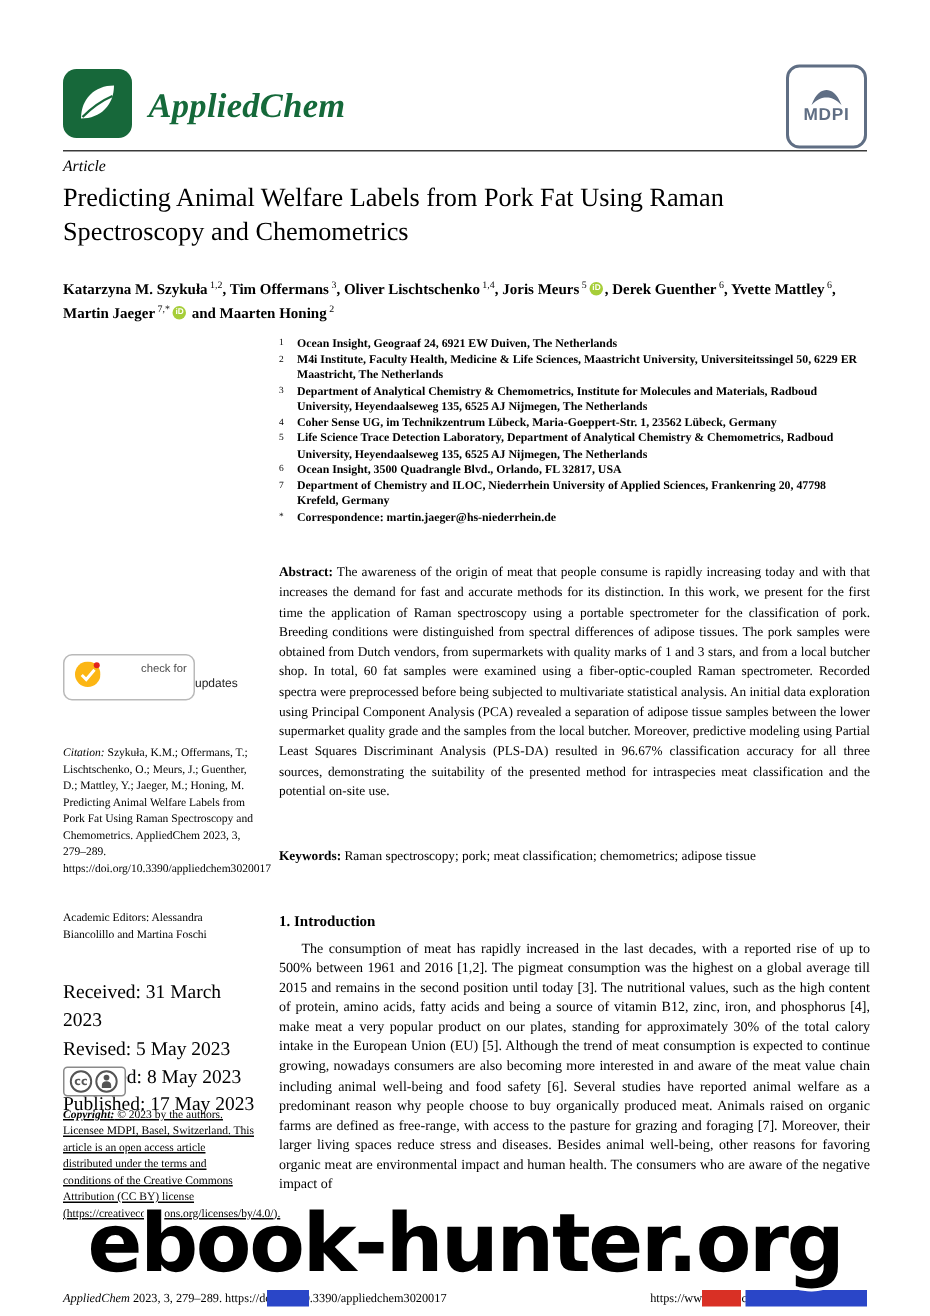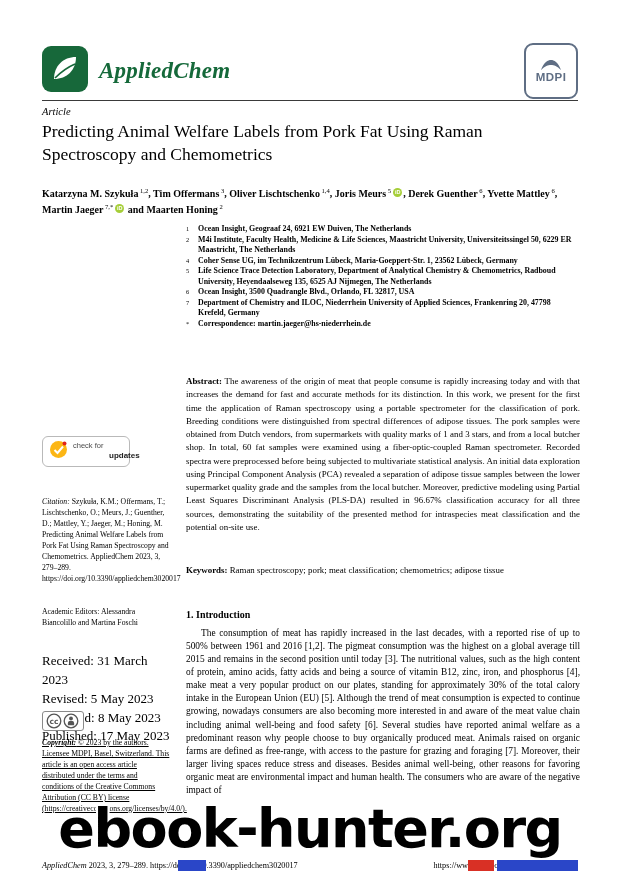--- a/index.html
+++ b/index.html
@@ -37,22 +37,22 @@
   .abstract{position:absolute;top:375px;left:186px;width:394px;
             font-size:8.9px;line-height:1.49;text-align:justify;}
   .keywords{position:absolute;top:564px;left:186px;width:394px;
             font-size:8.9px;line-height:1.45;text-align:justify;}
   .inline-label{font-weight:bold;}
 
   
   .badge{position:absolute;top:436px;left:42px;width:88px;height:31px;border:1px solid #b9b9b9;
          border-radius:6px;display:flex;align-items:center;padding:0 7px;gap:6px;
          box-sizing:border-box;background:#fff;cursor:pointer;}
-  .badge-text{font-family:"Liberation Sans",sans-serif;font-size:7.5px;line-height:1.15;color:#4a4a4a;}
-  .badge-text .b2{font-weight:bold;font-size:8px;color:#222;padding-left:36px;}
+  .badge-text{font-family:"Liberation Sans",sans-serif;font-size:7.5px;line-height:1.15;color:#4a4a4a;margin-left:21px;}
+  .badge-text .b2{font-weight:normal;font-size:8px;color:#222;padding-left:36px;}
 
   .citation{position:absolute;top:497px;left:42px;width:128px;font-size:7.7px;line-height:1.42;}
   .cit-label{font-style:italic;}
   .editors{position:absolute;top:607px;left:42px;width:128px;font-size:7.7px;line-height:1.42;}
   .dates{position:absolute;top:652px;left:42px;width:128px;font-size:13px;line-height:1.45;}
   .copyright{position:absolute;top:711px;left:42px;width:128px;font-size:7.7px;line-height:1.42;text-decoration:underline;}
   .cc-box{width:40px;height:18px;border:1px solid #8a8a8a;border-radius:3px;
           display:flex;align-items:center;justify-content:center;margin-bottom:7px;background:#fff;}
   .cop-label{font-weight:bold;font-style:italic;}
 
@@ -110,20 +110,24 @@
   <div class="affiliations">
       <div class="aff-row">
         <span class="aff-num">1</span>
         <span class="aff-text">Ocean Insight, Geograaf 24, 6921 EW Duiven, The Netherlands</span>
       </div>
       <div class="aff-row">
         <span class="aff-num">2</span>
         <span class="aff-text">M4i Institute, Faculty Health, Medicine &amp; Life Sciences, Maastricht University, Universiteitssingel 50, 6229 ER Maastricht, The Netherlands</span>
       </div>
       <div class="aff-row">
+        <span class="aff-num">3</span>
+        <span class="aff-text">Department of Analytical Chemistry &amp; Chemometrics, Institute for Molecules and Materials, Radboud University, Heyendaalseweg 135, 6525 AJ Nijmegen, The Netherlands</span>
+      </div>
+      <div class="aff-row">
         <span class="aff-num">4</span>
         <span class="aff-text">Coher Sense UG, im Technikzentrum Lübeck, Maria-Goeppert-Str. 1, 23562 Lübeck, Germany</span>
       </div>
       <div class="aff-row">
         <span class="aff-num">5</span>
         <span class="aff-text">Life Science Trace Detection Laboratory, Department of Analytical Chemistry &amp; Chemometrics, Radboud University, Heyendaalseweg 135, 6525 AJ Nijmegen, The Netherlands</span>
       </div>
       <div class="aff-row">
         <span class="aff-num">6</span>
         <span class="aff-text">Ocean Insight, 3500 Quadrangle Blvd., Orlando, FL 32817, USA</span>

